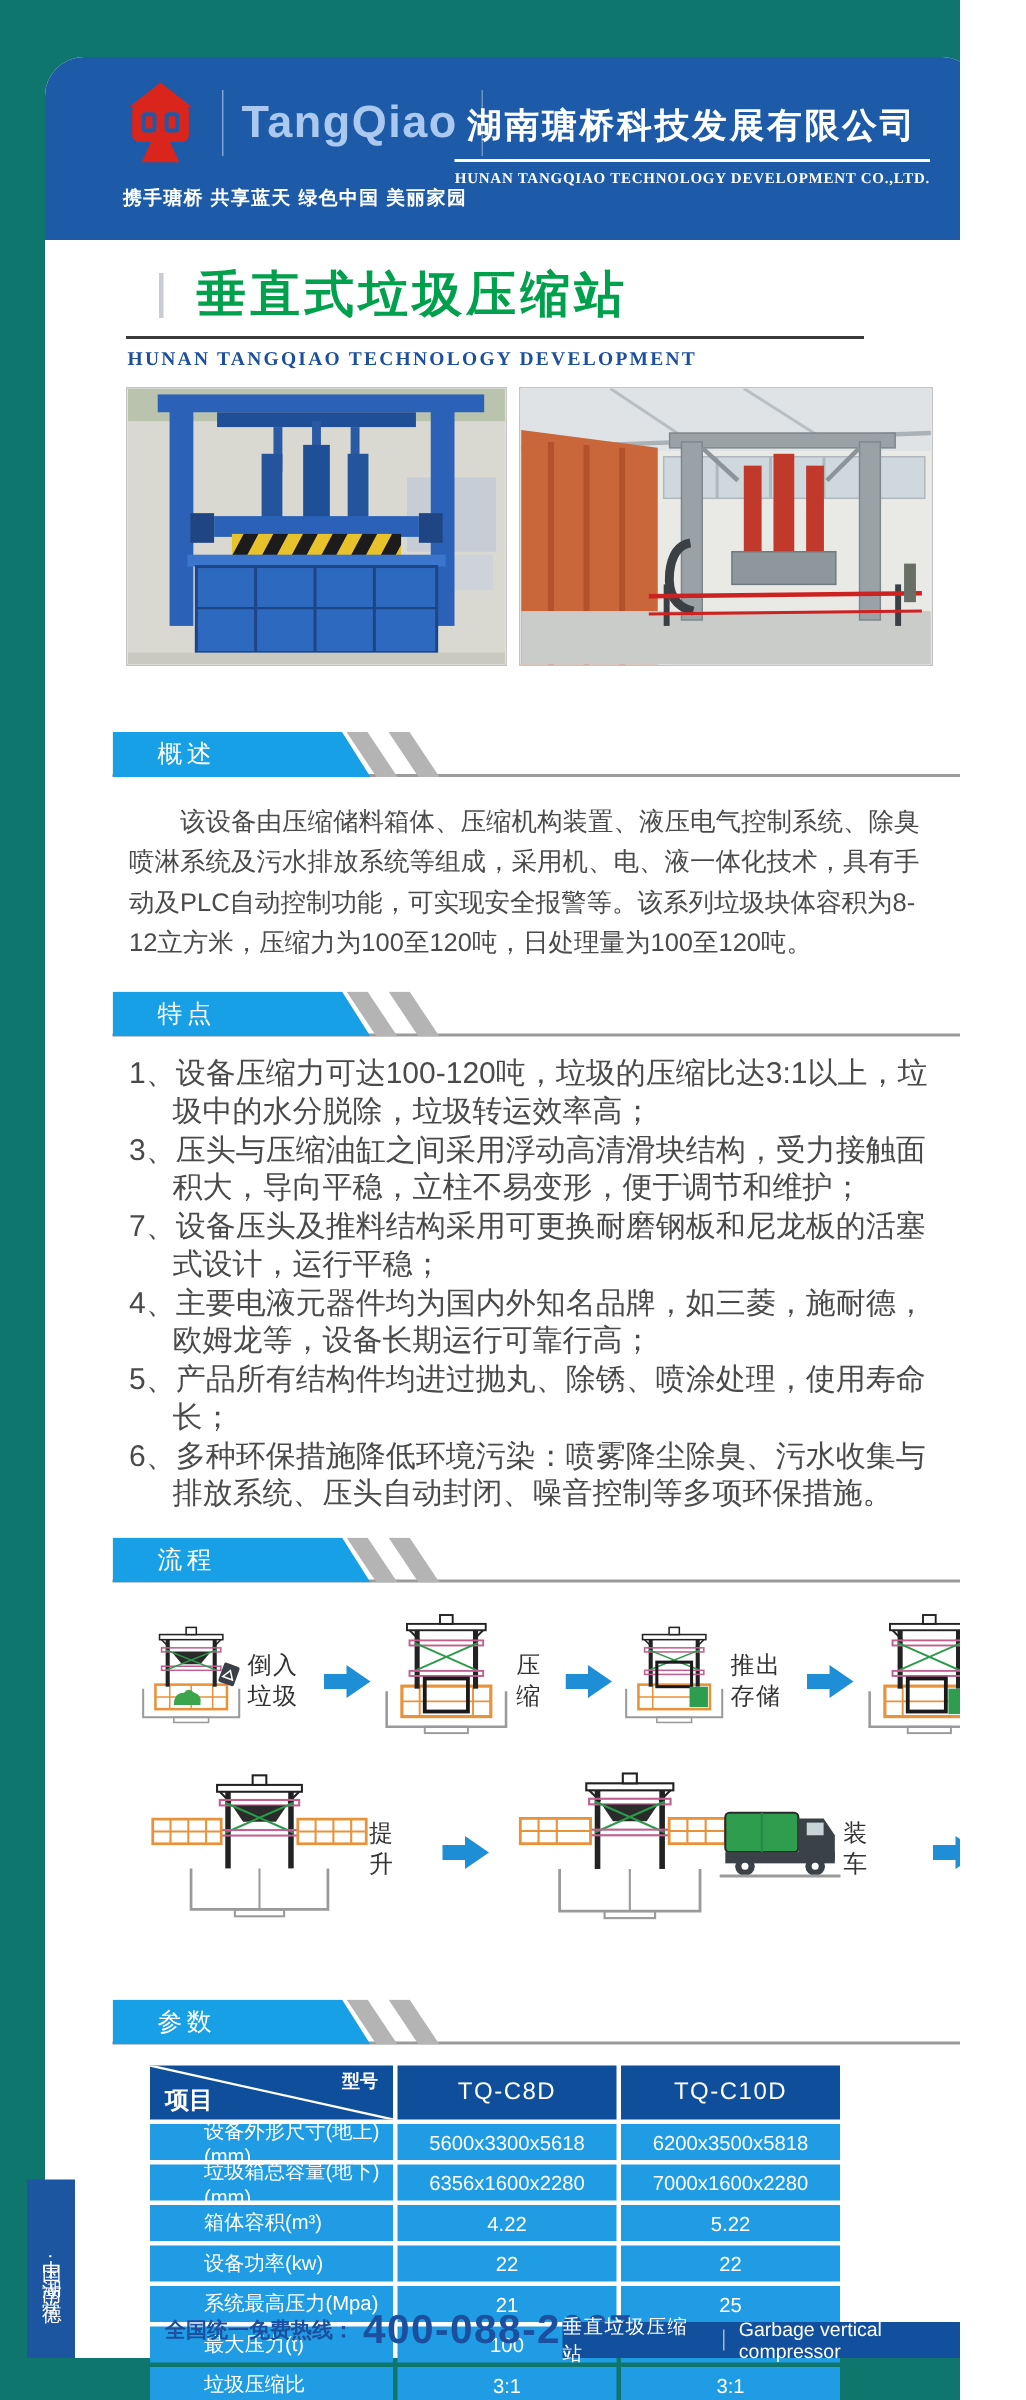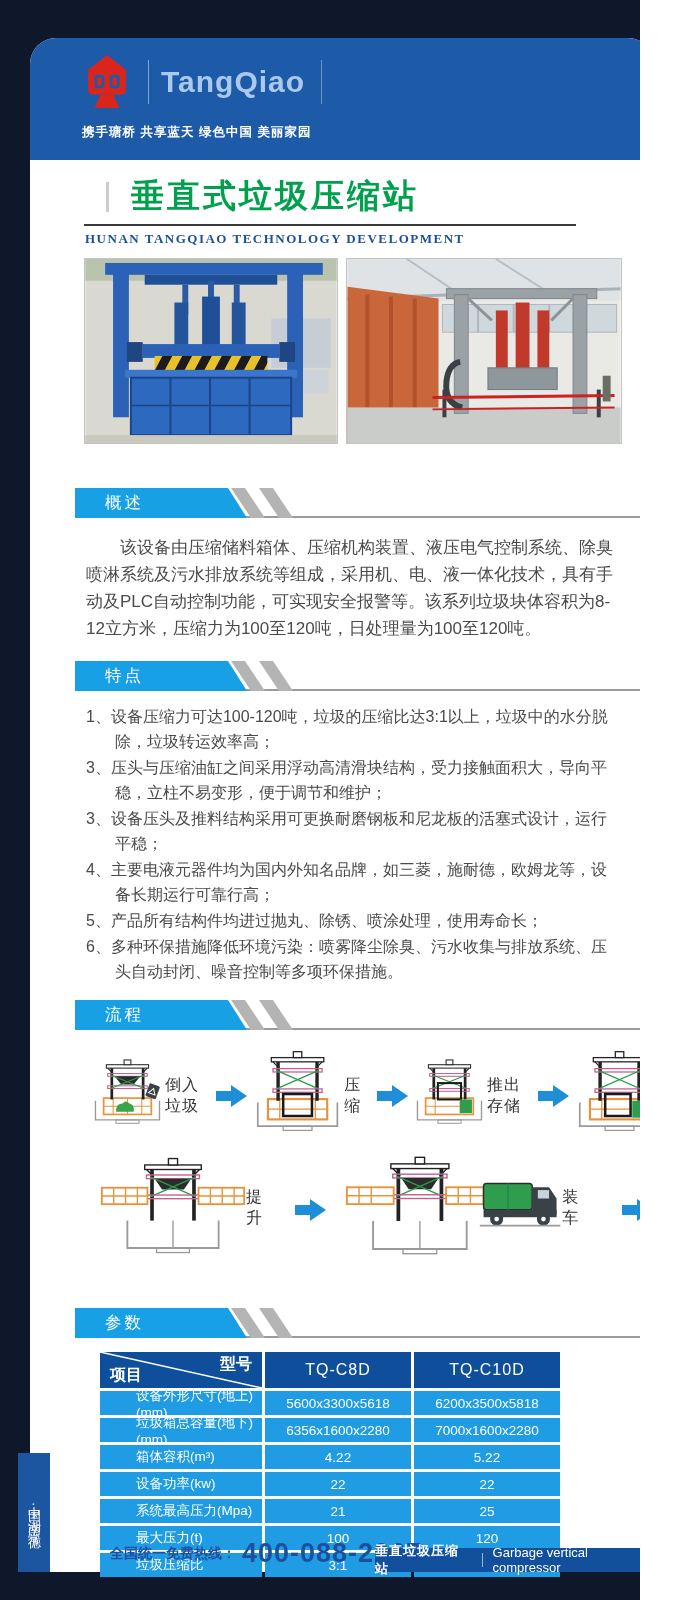--- a/index.html
+++ b/index.html
@@ -1,17 +1,17 @@
 <!DOCTYPE html>
 <html><head>
 <meta charset="utf-8">
 <style>
   * { margin:0; padding:0; box-sizing:border-box; }
   body { font-family:"Liberation Sans","DejaVu Sans",sans-serif; }
-  .page { position:relative; width:640px; height:1600px; background:#0f172a; overflow:hidden; }
+  .page { position:relative; width:640px; height:1600px; background:#0f766e; overflow:hidden; }
   .card { position:absolute; left:30px; top:38px; width:624px; height:1534px; background:#ffffff; border-radius:26px 26px 0 0; }
 
   
   .card-header { position:relative; height:122px; background:#1d5ba8; border-radius:26px 26px 0 0; }
   .logo-wrap { position:absolute; left:50px; top:16px; display:flex; align-items:center; }
   .logo-icon { width:54px; height:56px; }
   .logo-div { width:1px; height:44px; background:rgba(255,255,255,.45); margin:0 12px 0 14px; }
   .logo-text { font-size:30px; font-weight:bold; color:#abc9ef; letter-spacing:1px; }
   .logo-div2 { width:1px; height:44px; background:rgba(255,255,255,.35); margin-left:16px; }
   .tagline { position:absolute; left:52px; top:86px; color:#ffffff; font-size:12.5px; font-weight:bold; letter-spacing:1px; }
@@ -39,50 +39,50 @@
     display:flex; align-items:center; padding-left:30px; color:#ffffff; font-size:16.5px; letter-spacing:3px; }
   .stripe { position:absolute; top:0; width:34px; height:30px; background:#b4b4b4;
     clip-path:polygon(0 0,14px 0,34px 100%,20px 100%); }
   .stripe.a { left:156px; }
   .stripe.b { left:184px; }
 
   
   .overview-text { margin:16px 40px 0 56px; color:#4a4a4a; font-size:17px; line-height:27px; text-indent:2em; }
 
   
-  .features { margin:13px 34px 0 56px; color:#4a4a4a; font-size:16px; line-height:25px; }
+  .features { margin:13px 34px 0 56px; color:#4a4a4a; font-size:20px; line-height:25px; }
   .feature-item { padding-left:29px; text-indent:-29px; margin-bottom:1px; }
 
   
   .proc-row { display:flex; align-items:flex-start; margin:14px 0 0 60px; }
   .proc-step { display:flex; flex-direction:row; align-items:center; }
   .proc-label { margin-top:3px; color:#333333; font-size:16px; letter-spacing:1px; }
   .proc-arrow { margin:40px 3px 0 3px; flex:none; }
   .cycle-label { margin-top:42px; color:#333333; font-size:18px; letter-spacing:1px; }
 
   
   .param-table { display:grid; grid-template-columns:162px 146px 146px; grid-template-rows:36px repeat(10,24px);
     gap:3px; margin:14px 0 0 70px; width:466px; }
   .cell { display:flex; align-items:center; color:#ffffff; font-size:13.5px; }
   .cell.head { background:#0f4e9b; justify-content:center; font-size:16px; letter-spacing:1px; }
   .cell.label { background:#1f9ce4; padding-left:36px; }
   .cell.val { background:#1f9ce4; justify-content:center; }
   .corner { position:relative; background:#0f4e9b; }
   .corner svg { position:absolute; left:0; top:0; width:100%; height:100%; }
-  .corner .c-top { position:absolute; right:10px; top:2px; color:#fff; font-size:16px; font-weight:bold; }
+  .corner .c-top { position:absolute; right:10px; top:2px; color:#fff; font-size:12px; font-weight:bold; }
   .corner .c-bottom { position:absolute; left:10px; bottom:2px; color:#fff; font-size:16px; font-weight:bold; }
 
   
   .hotline { position:absolute; left:80px; top:1500px; display:flex; align-items:center; }
   .hotline-label { color:#1c4f9e; font-size:14px; font-weight:bold; }
   .hotline-number { color:#1c4f9e; font-size:27px; font-weight:bold; margin-left:6px; letter-spacing:1px; }
   .footer-bar { position:absolute; left:345px; top:1510px; width:282px; height:24px; background:#12509e;
     display:flex; align-items:center; justify-content:center; color:#ffffff; font-size:13px; }
   .footer-bar .div { width:1px; height:14px; background:rgba(255,255,255,.6); margin:0 10px; }
-  .fb-cn { font-weight:bold; letter-spacing:1px; }
+  .fb-cn { font-weight:normal; letter-spacing:1px; }
   .loc-tab { position:absolute; left:18px; top:1453px; width:32px; height:119px; background:#1c55a0;
     color:#ffffff; font-size:13px; display:flex; align-items:center; justify-content:center;
     writing-mode:vertical-rl; letter-spacing:3px; }
 </style>
 </head>
 <body>
 
 <div class="page">
   <div class="card">
 
@@ -95,20 +95,24 @@
           <rect x="33" y="23" width="11" height="15" rx="3" fill="#1d5ba8"></rect>
           <rect x="19" y="26" width="5" height="9" fill="#d9251c"></rect>
           <rect x="36" y="26" width="5" height="9" fill="#d9251c"></rect>
           <polygon points="23,45 37,45 44,60 16,60" fill="#d9251c"></polygon>
         </svg>
         <div class="logo-div"></div>
         <div class="logo-text">TangQiao</div>
         <div class="logo-div2"></div>
       </div>
       <div class="tagline">携手瑭桥 共享蓝天 绿色中国 美丽家园</div>
+      <div class="co-wrap">
+        <div class="co-cn">湖南瑭桥科技发展有限公司</div>
+        <div class="co-en">HUNAN TANGQIAO TECHNOLOGY DEVELOPMENT CO.,LTD.</div>
+      </div>
     </div>
 
     <div class="title-row">
       <div class="title-sep"></div>
       <div class="title-prod">垂直式垃圾压缩站</div>
     </div>
     <div class="title-line"></div>
     <div class="title-en">HUNAN TANGQIAO TECHNOLOGY DEVELOPMENT</div>
 
     <div class="photos">
@@ -189,21 +193,21 @@
 
     <div class="banner" style="margin-top:19px;">
       <div class="banner-line"></div>
       <div class="stripe a"></div>
       <div class="stripe b"></div>
       <div class="banner-blue">特点</div>
     </div>
     <div class="features">
       <div class="feature-item">1、设备压缩力可达100-120吨，垃圾的压缩比达3:1以上，垃圾中的水分脱除，垃圾转运效率高；</div>
       <div class="feature-item">3、压头与压缩油缸之间采用浮动高清滑块结构，受力接触面积大，导向平稳，立柱不易变形，便于调节和维护；</div>
-      <div class="feature-item">3、设备压头及推料结构采用可更换耐磨钢板和尼龙板的活塞式设计，运行平稳；</div>
+      <div class="feature-item">7、设备压头及推料结构采用可更换耐磨钢板和尼龙板的活塞式设计，运行平稳；</div>
       <div class="feature-item">4、主要电液元器件均为国内外知名品牌，如三菱，施耐德，欧姆龙等，设备长期运行可靠行高；</div>
       <div class="feature-item">5、产品所有结构件均进过抛丸、除锈、喷涂处理，使用寿命长；</div>
       <div class="feature-item">6、多种环保措施降低环境污染：喷雾降尘除臭、污水收集与排放系统、压头自动封闭、噪音控制等多项环保措施。</div>
     </div>
 
     <div class="banner" style="margin-top:16px;">
       <div class="banner-line"></div>
       <div class="stripe a"></div>
       <div class="stripe b"></div>
       <div class="banner-blue">流程</div>

